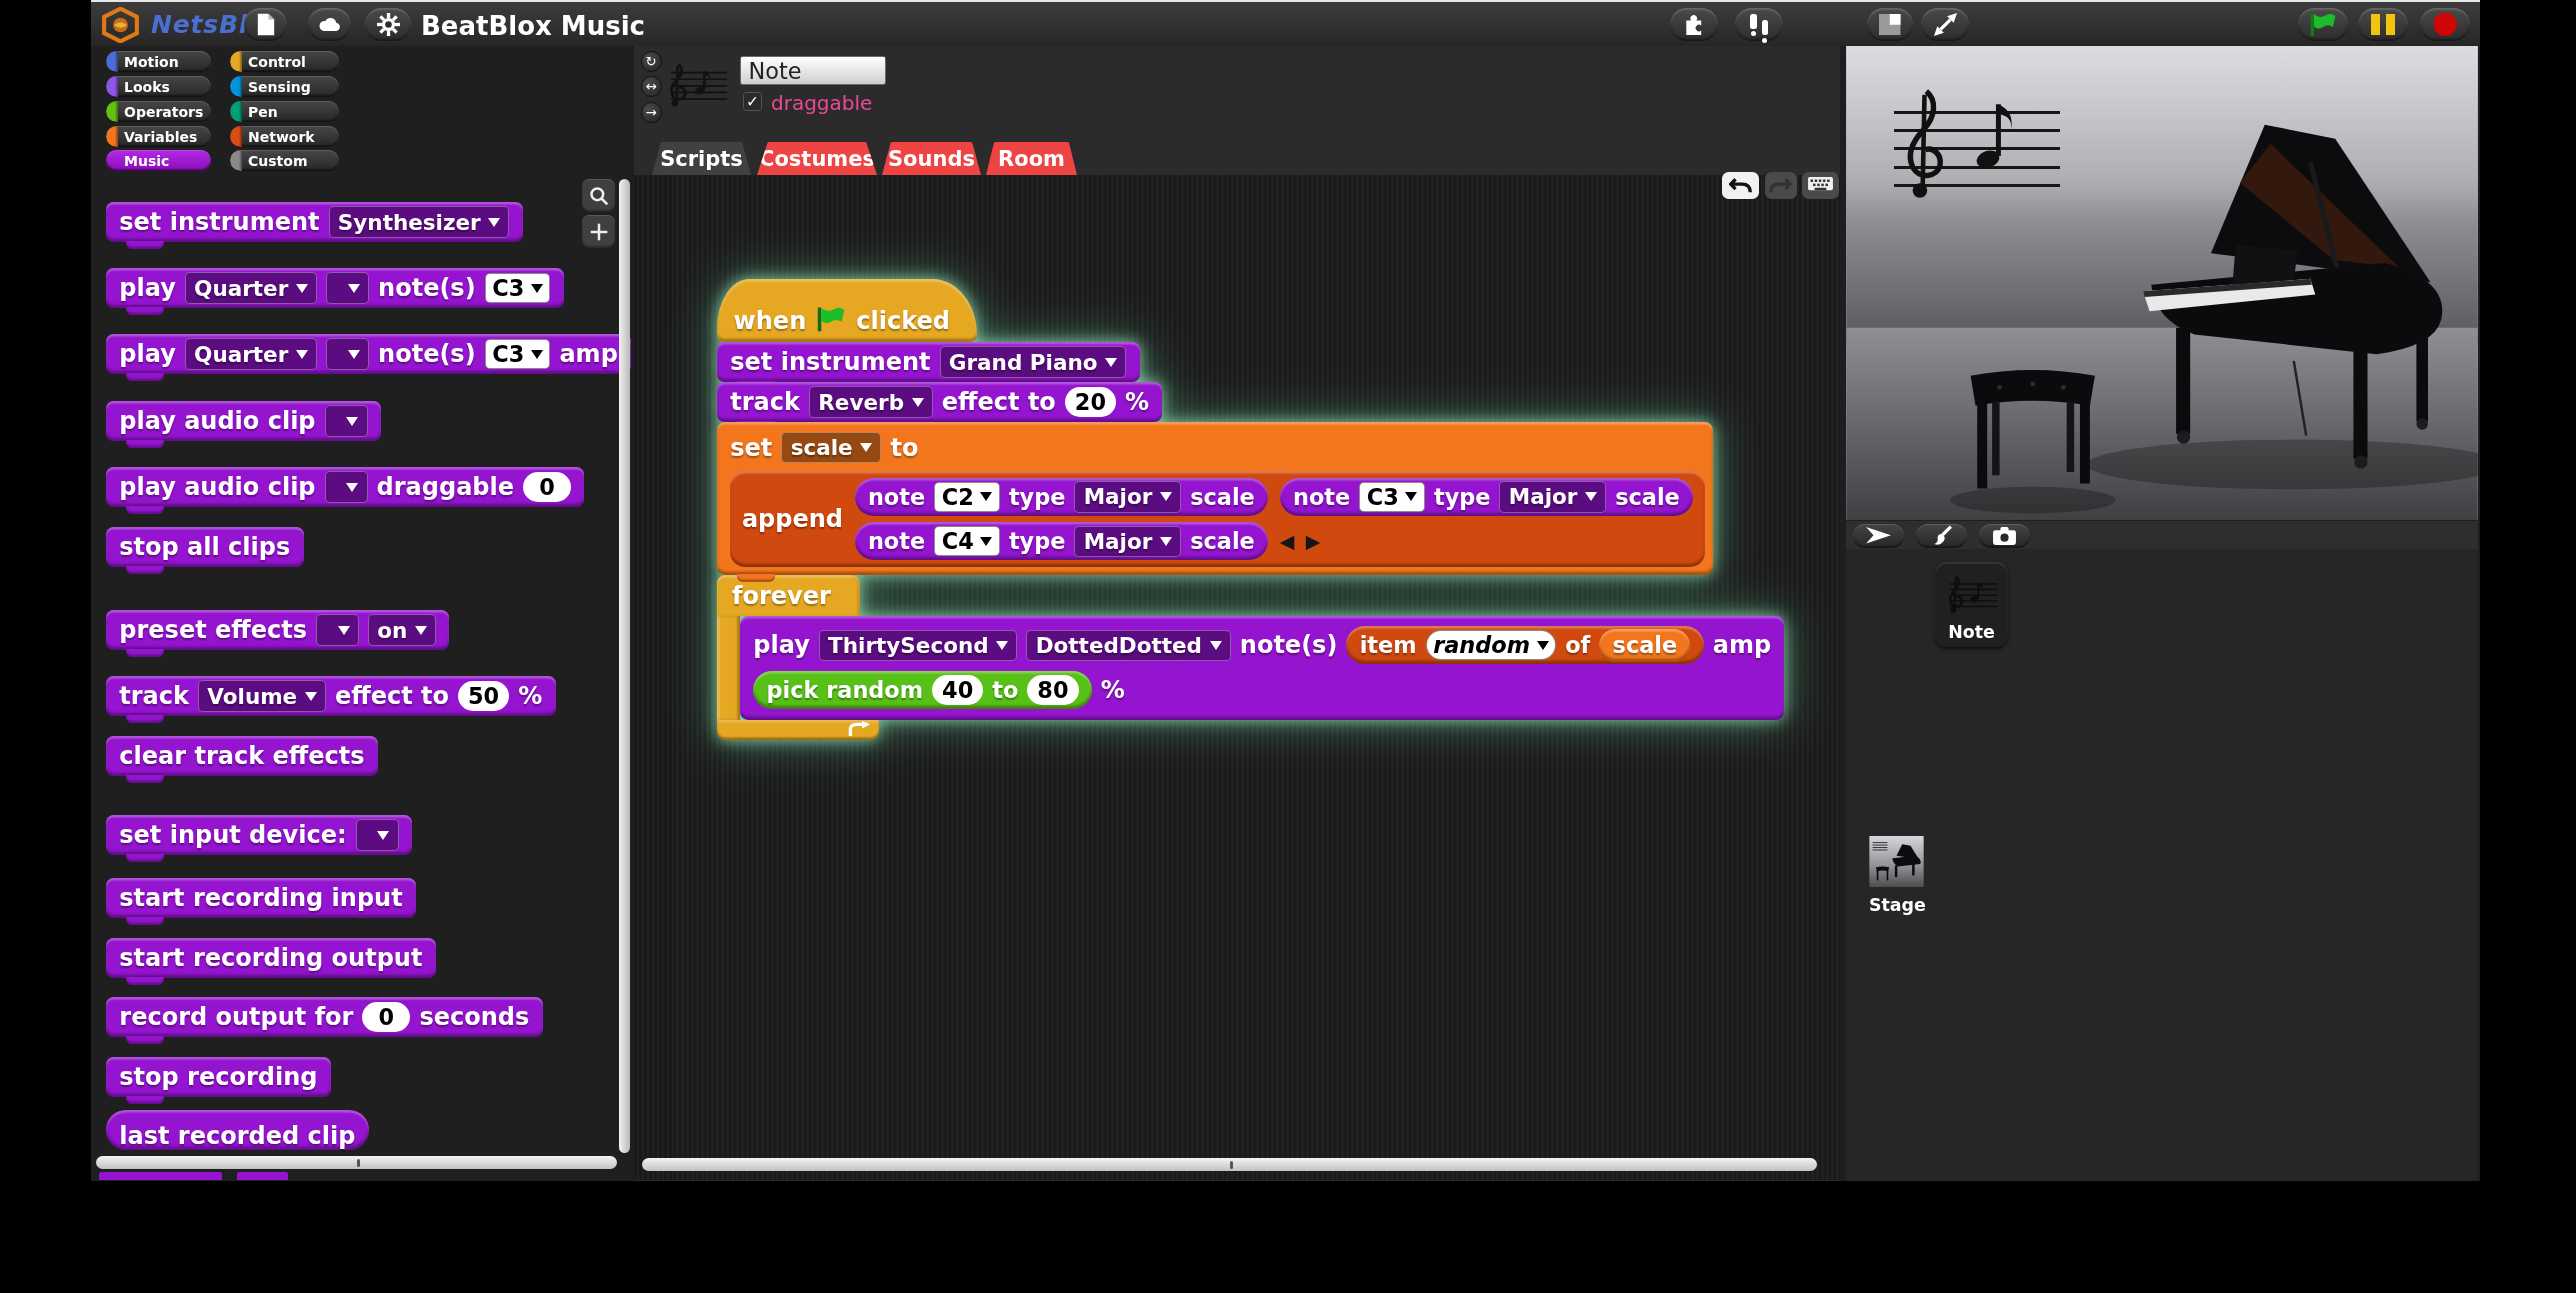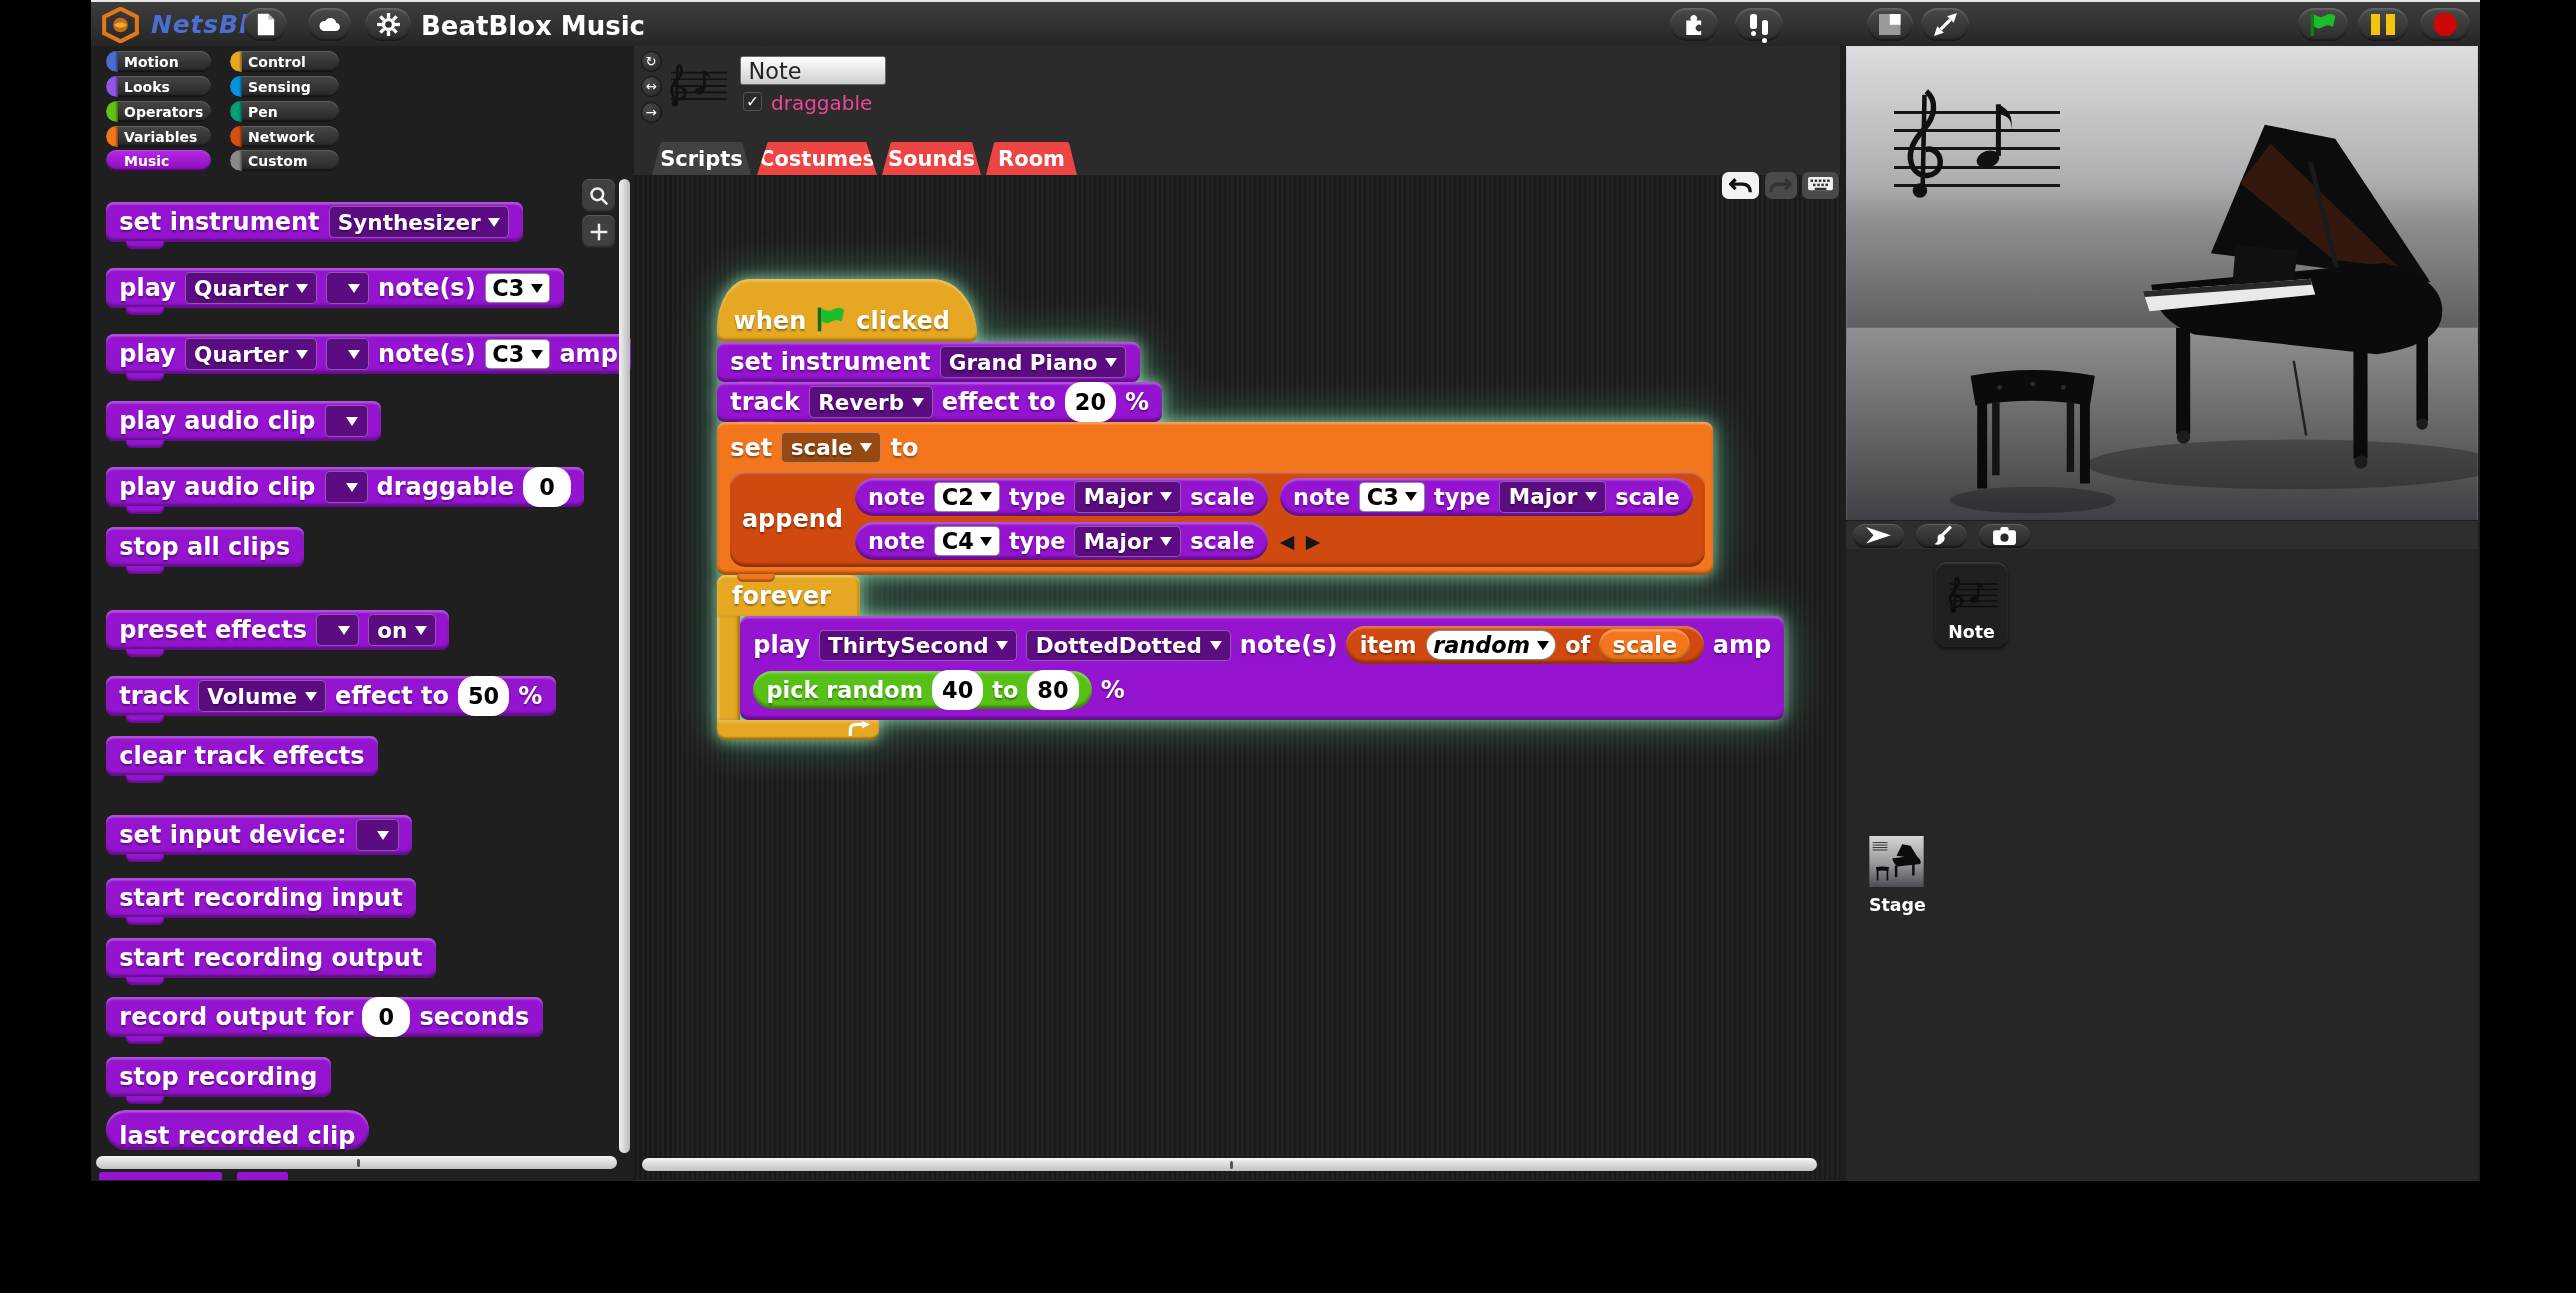--- a/index.html
+++ b/index.html
@@ -58,21 +58,21 @@
 
   .inset { display:inline-flex; align-items:center; gap:7.5px; height:31.5px; padding:0 8.3px;
     background:rgba(0,0,0,.38); border:1.7px solid rgba(255,255,255,.32); border-radius:5px;
     font-size:21.5px; font-weight:bold; color:#fff; }
   .inset.empty { min-width:43px; justify-content:flex-end; }
   .dd { width:0; height:0; border-left:6.6px solid transparent; border-right:6.6px solid transparent; border-top:9px solid #fff; }
   .dd.b { border-top-color:#000; }
   .wsel { display:inline-flex; align-items:center; gap:6.6px; height:30px; padding:0 6.6px;
     background:#fff; border:1.7px solid rgba(0,0,0,.45); border-radius:5px; color:#000; font-size:22.4px; font-weight:bold; text-shadow:none; }
   .wsel.oval { border-radius:16.6px; font-style:italic; }
-  .pill { display:inline-flex; align-items:center; justify-content:center; height:40px; min-width:48px; padding:0 10px;
+  .pill { display:inline-flex; align-items:center; justify-content:center; height:30px; min-width:48px; padding:0 10px;
     background:#fff; border-radius:16.6px; color:#000; font-size:22.4px; font-weight:bold; text-shadow:none; }
 
   .palette .pblk { position:absolute; left:15px; }
 
   
   .pane { position:absolute; left:543px; top:46px; width:1206px; height:1135px; background:#2b2b2b; }
   .rotbtn { position:absolute; left:6.6px; width:21px; height:21px; border-radius:50%;
     background:radial-gradient(circle at 35% 30%, #4a4a4a, #222); border:0.8px solid #111;
     color:#fff; font-size:13.3px; display:flex; align-items:center; justify-content:center; }
   .namebox { position:absolute; left:106px; top:10px; width:146px; height:29px;

